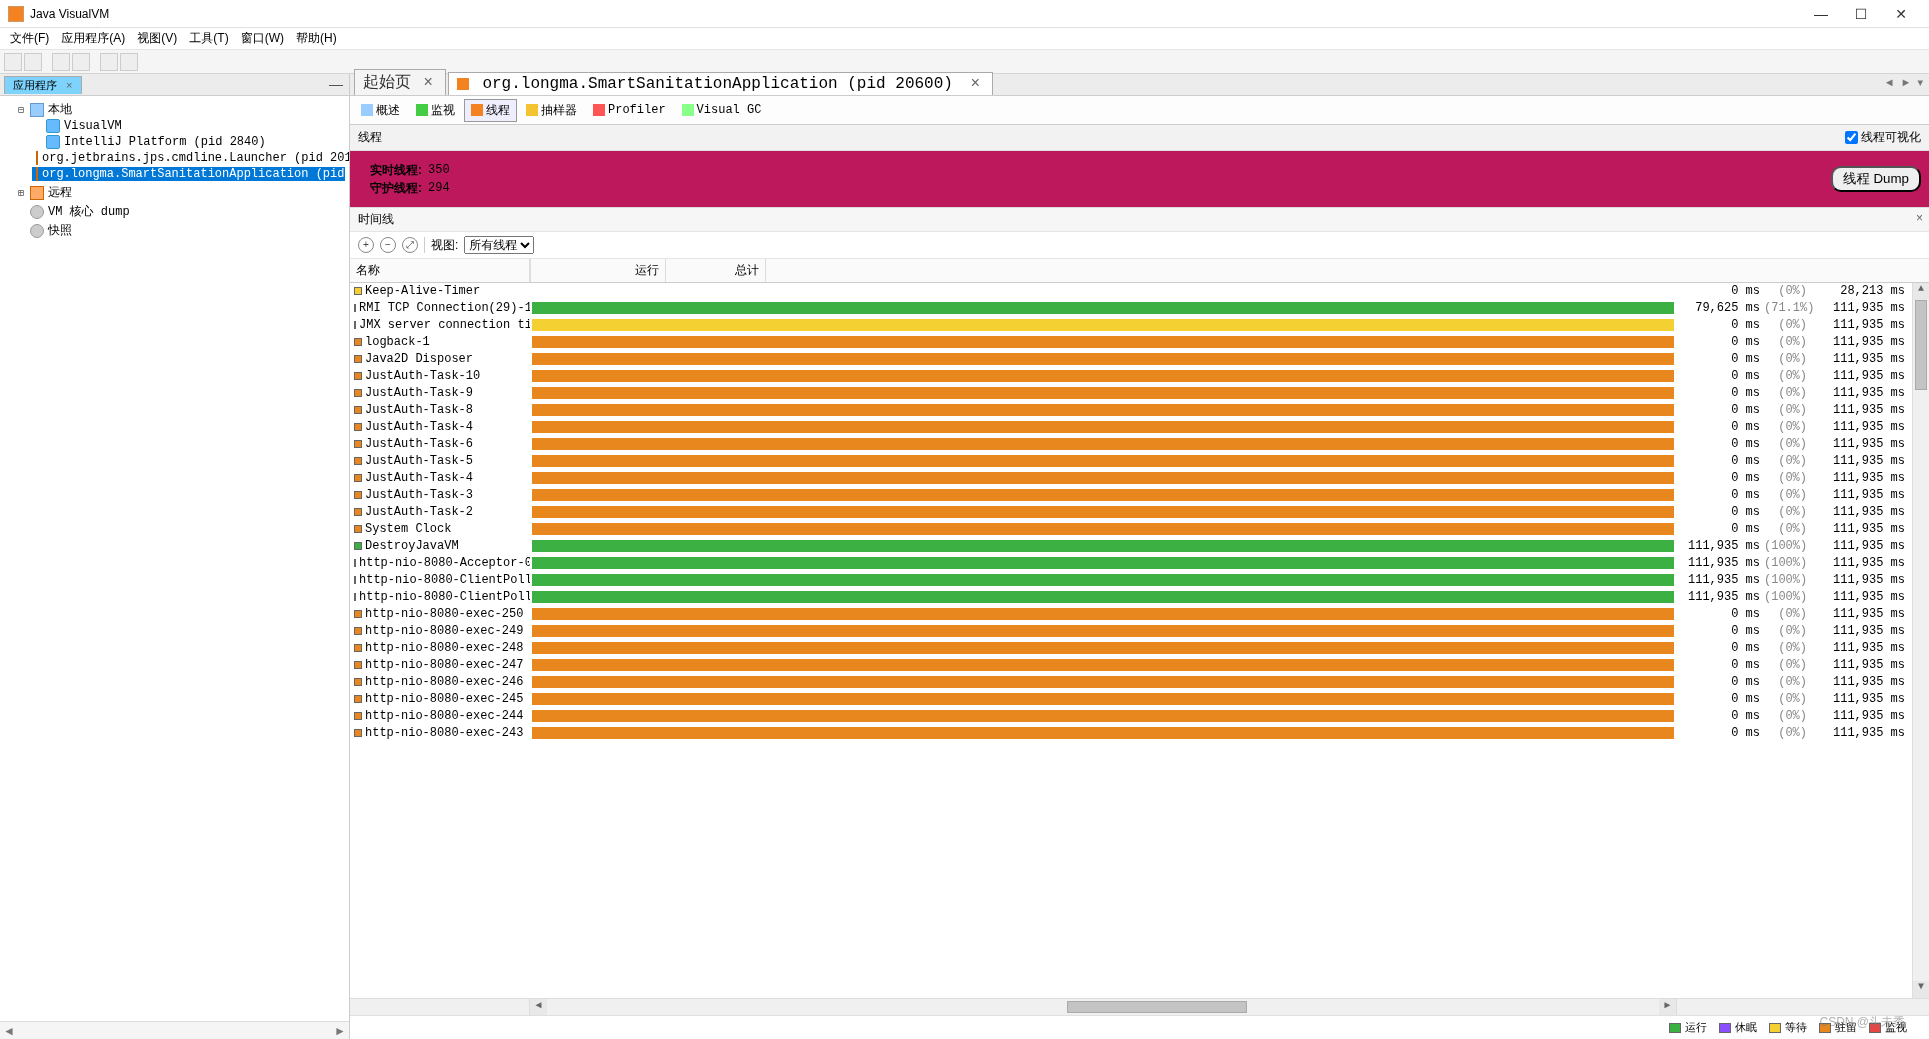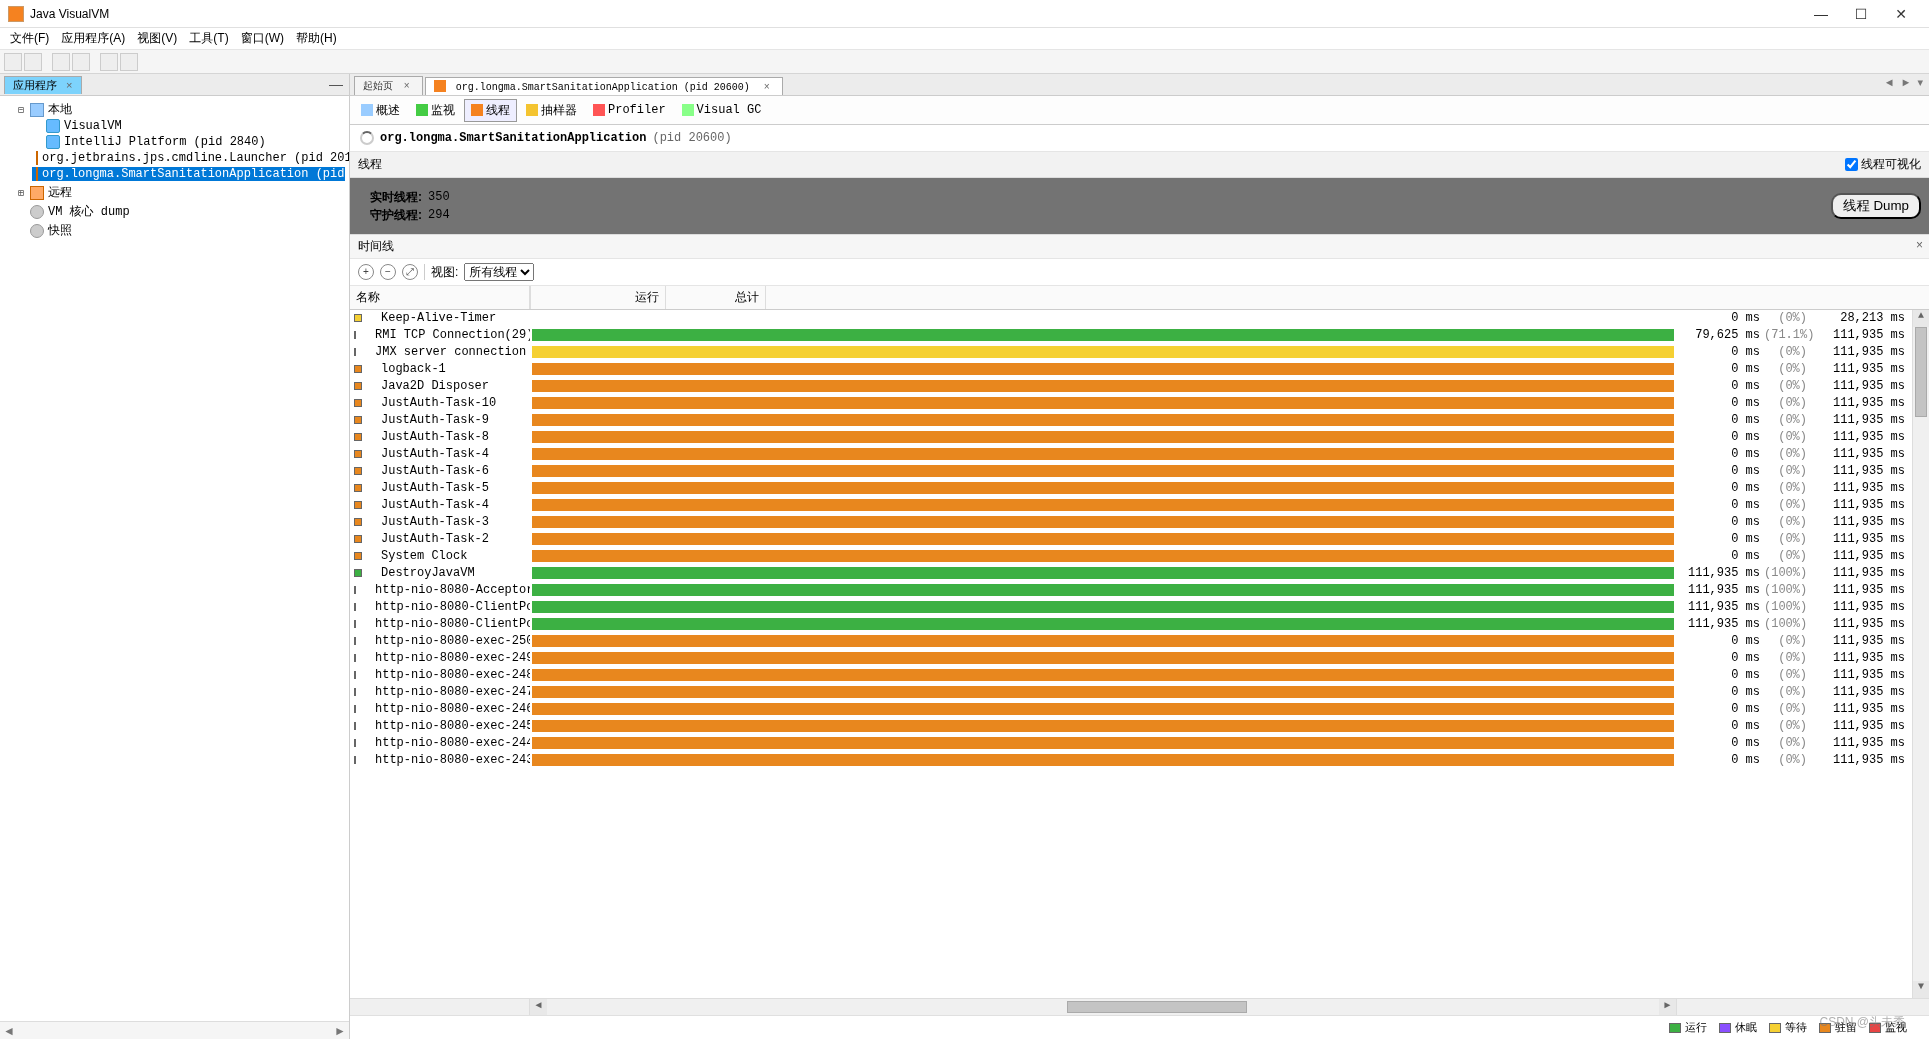--- a/index.html
+++ b/index.html
@@ -39,21 +39,21 @@
 .left .tree .icon.java { background: #6bf; border: 1px solid #39c; border-radius: 2px; }
 .left .tree .icon.remote { background: #fa6; border: 1px solid #c60; }
 .left .tree .icon.db { background: #ccc; border: 1px solid #999; border-radius: 50%; }
 .left .tree .sel { background: #0078d7; color: #fff; }
 .left .bottom-scroll { height: 18px; border-top: 1px solid #ddd; display: flex; align-items: center; background: #f5f5f5; }
 .left .bottom-scroll .thumb { flex:1; }
 .left .bottom-scroll .arrow { width: 18px; text-align: center; color: #777; }
 
 .right { flex: 1; display: flex; flex-direction: column; min-width: 0; }
 .right .doc-tabs { height: 22px; border-bottom: 1px solid #ccc; background: #ececec; display: flex; align-items: flex-end; padding-left: 4px; position: relative; }
-.right .doc-tabs .tab { background: #fff; border: 1px solid #aaa; border-bottom: none; padding: 2px 12px 2px 8px; margin-right: 2px; font-size: 10px; position: relative; }
+.right .doc-tabs .tab { background: #fff; border: 1px solid #aaa; border-bottom: none; padding: 2px 12px 2px 8px; margin-right: 2px; font-size: 16px; position: relative; }
 .right .doc-tabs .tab.inactive { background: #f4f4f4; color: #333; }
 .right .doc-tabs .tab .ico { width: 12px; height: 12px; display: inline-block; background:#f58220; margin-right:4px; vertical-align:-2px; }
 .right .doc-tabs .tab .x { margin-left: 8px; color: #666; }
 .right .doc-tabs .navbtns { position:absolute; right:4px; top:2px; display:flex; gap:2px; color:#777; font-size:11px;}
 .right .doc-tabs .navbtns span{padding:0 2px;}
 
 .right .sub-tabs { height: 29px; border-bottom: 1px solid #ccc; display: flex; align-items: center; padding-left: 4px; gap: 2px; background: #fdfdfd; }
 .right .sub-tabs .stab { padding: 2px 6px; border: 1px solid transparent; display:flex; align-items:center; gap:3px; }
 .right .sub-tabs .stab.active { border: 1px solid #999; background: #eef; }
 .right .sub-tabs .stab .i { width:12px; height:12px; display:inline-block; }
@@ -82,21 +82,21 @@
 .right .tl-header { display:flex; border-bottom:1px solid #ccc; background:#fafafa; }
 .right .tl-header .c-name { width:180px; padding:3px 6px; border-right:1px solid #ddd; }
 .right .tl-header .c-timeline { flex:1; display:flex; position:relative; height:22px; }
 .right .tl-header .tick { position:absolute; font-size:11px; color:#444; }
 .right .tl-header .c-run { width:135px; text-align:right; padding:3px 6px; border-left:1px solid #ddd; }
 .right .tl-header .c-tot { width:100px; text-align:right; padding:3px 6px; border-left:1px solid #ddd; }
 .right .tl-header .c-sb { width:18px; border-left:1px solid #ddd; }
 
 .right .tl-body { flex:1; overflow:hidden; position:relative; }
 .right .tl-row { display:flex; height:17px; align-items:center; border-bottom:1px dotted transparent; }
-.right .tl-row .c-name { width:180px; padding:0 4px; white-space:nowrap; overflow:hidden; display:flex; align-items:center; gap:19px;}
+.right .tl-row .c-name { width:180px; padding:0 4px; white-space:nowrap; overflow:hidden; display:flex; align-items:center; gap:3px;}
 .right .tl-row .sq { width:8px; height:8px; border:1px solid #666; display:inline-block; }
 .right .tl-row .c-timeline { flex:1; padding:1px 2px; }
 .right .tl-row .bar { height:12px; }
 .right .tl-row .c-run { width:88px; text-align:right; padding-right:4px; }
 .right .tl-row .c-pct { width:47px; text-align:right; padding-right:4px; color:#888; }
 .right .tl-row .c-tot { width:100px; text-align:right; padding-right:6px; }
 .right .tl-row .c-sb { width:18px; }
 
 
 .st-running { background:#3cb043; }
@@ -271,36 +271,31 @@
       <span class="stab">
           <span class="i i-prf"></span>
           <span>Profiler</span>
         </span>
       <span class="stab">
           <span class="i i-gc"></span>
           <span>Visual GC</span>
         </span>
     </div>
 
-    <div class="title-row mono">
-      <span class="spinner"></span>
-      <span class="t1">org.longma.SmartSanitationApplication</span>
-      <span style="color:#666">(pid 20600)</span>
-    </div>
 
     <div class="section-head">
       <span>线程</span>
       <span class="sp"></span>
       <label>
         <input type="checkbox" checked="" style="">
         <span>线程可视化</span>
       </label>
     </div>
 
-    <div class="section-head" style="background:#737373; border-bottom:none;">
+    <div class="section-head" style="background:#be185d; border-bottom:none;">
       <div class="info-block">
         <div class="row">
             <span class="lab">实时线程:</span>
           <span class="mono">350</span>
           </div>
         <div class="row">
             <span class="lab">守护线程:</span>
           <span class="mono">294</span>
           </div>
       </div>

